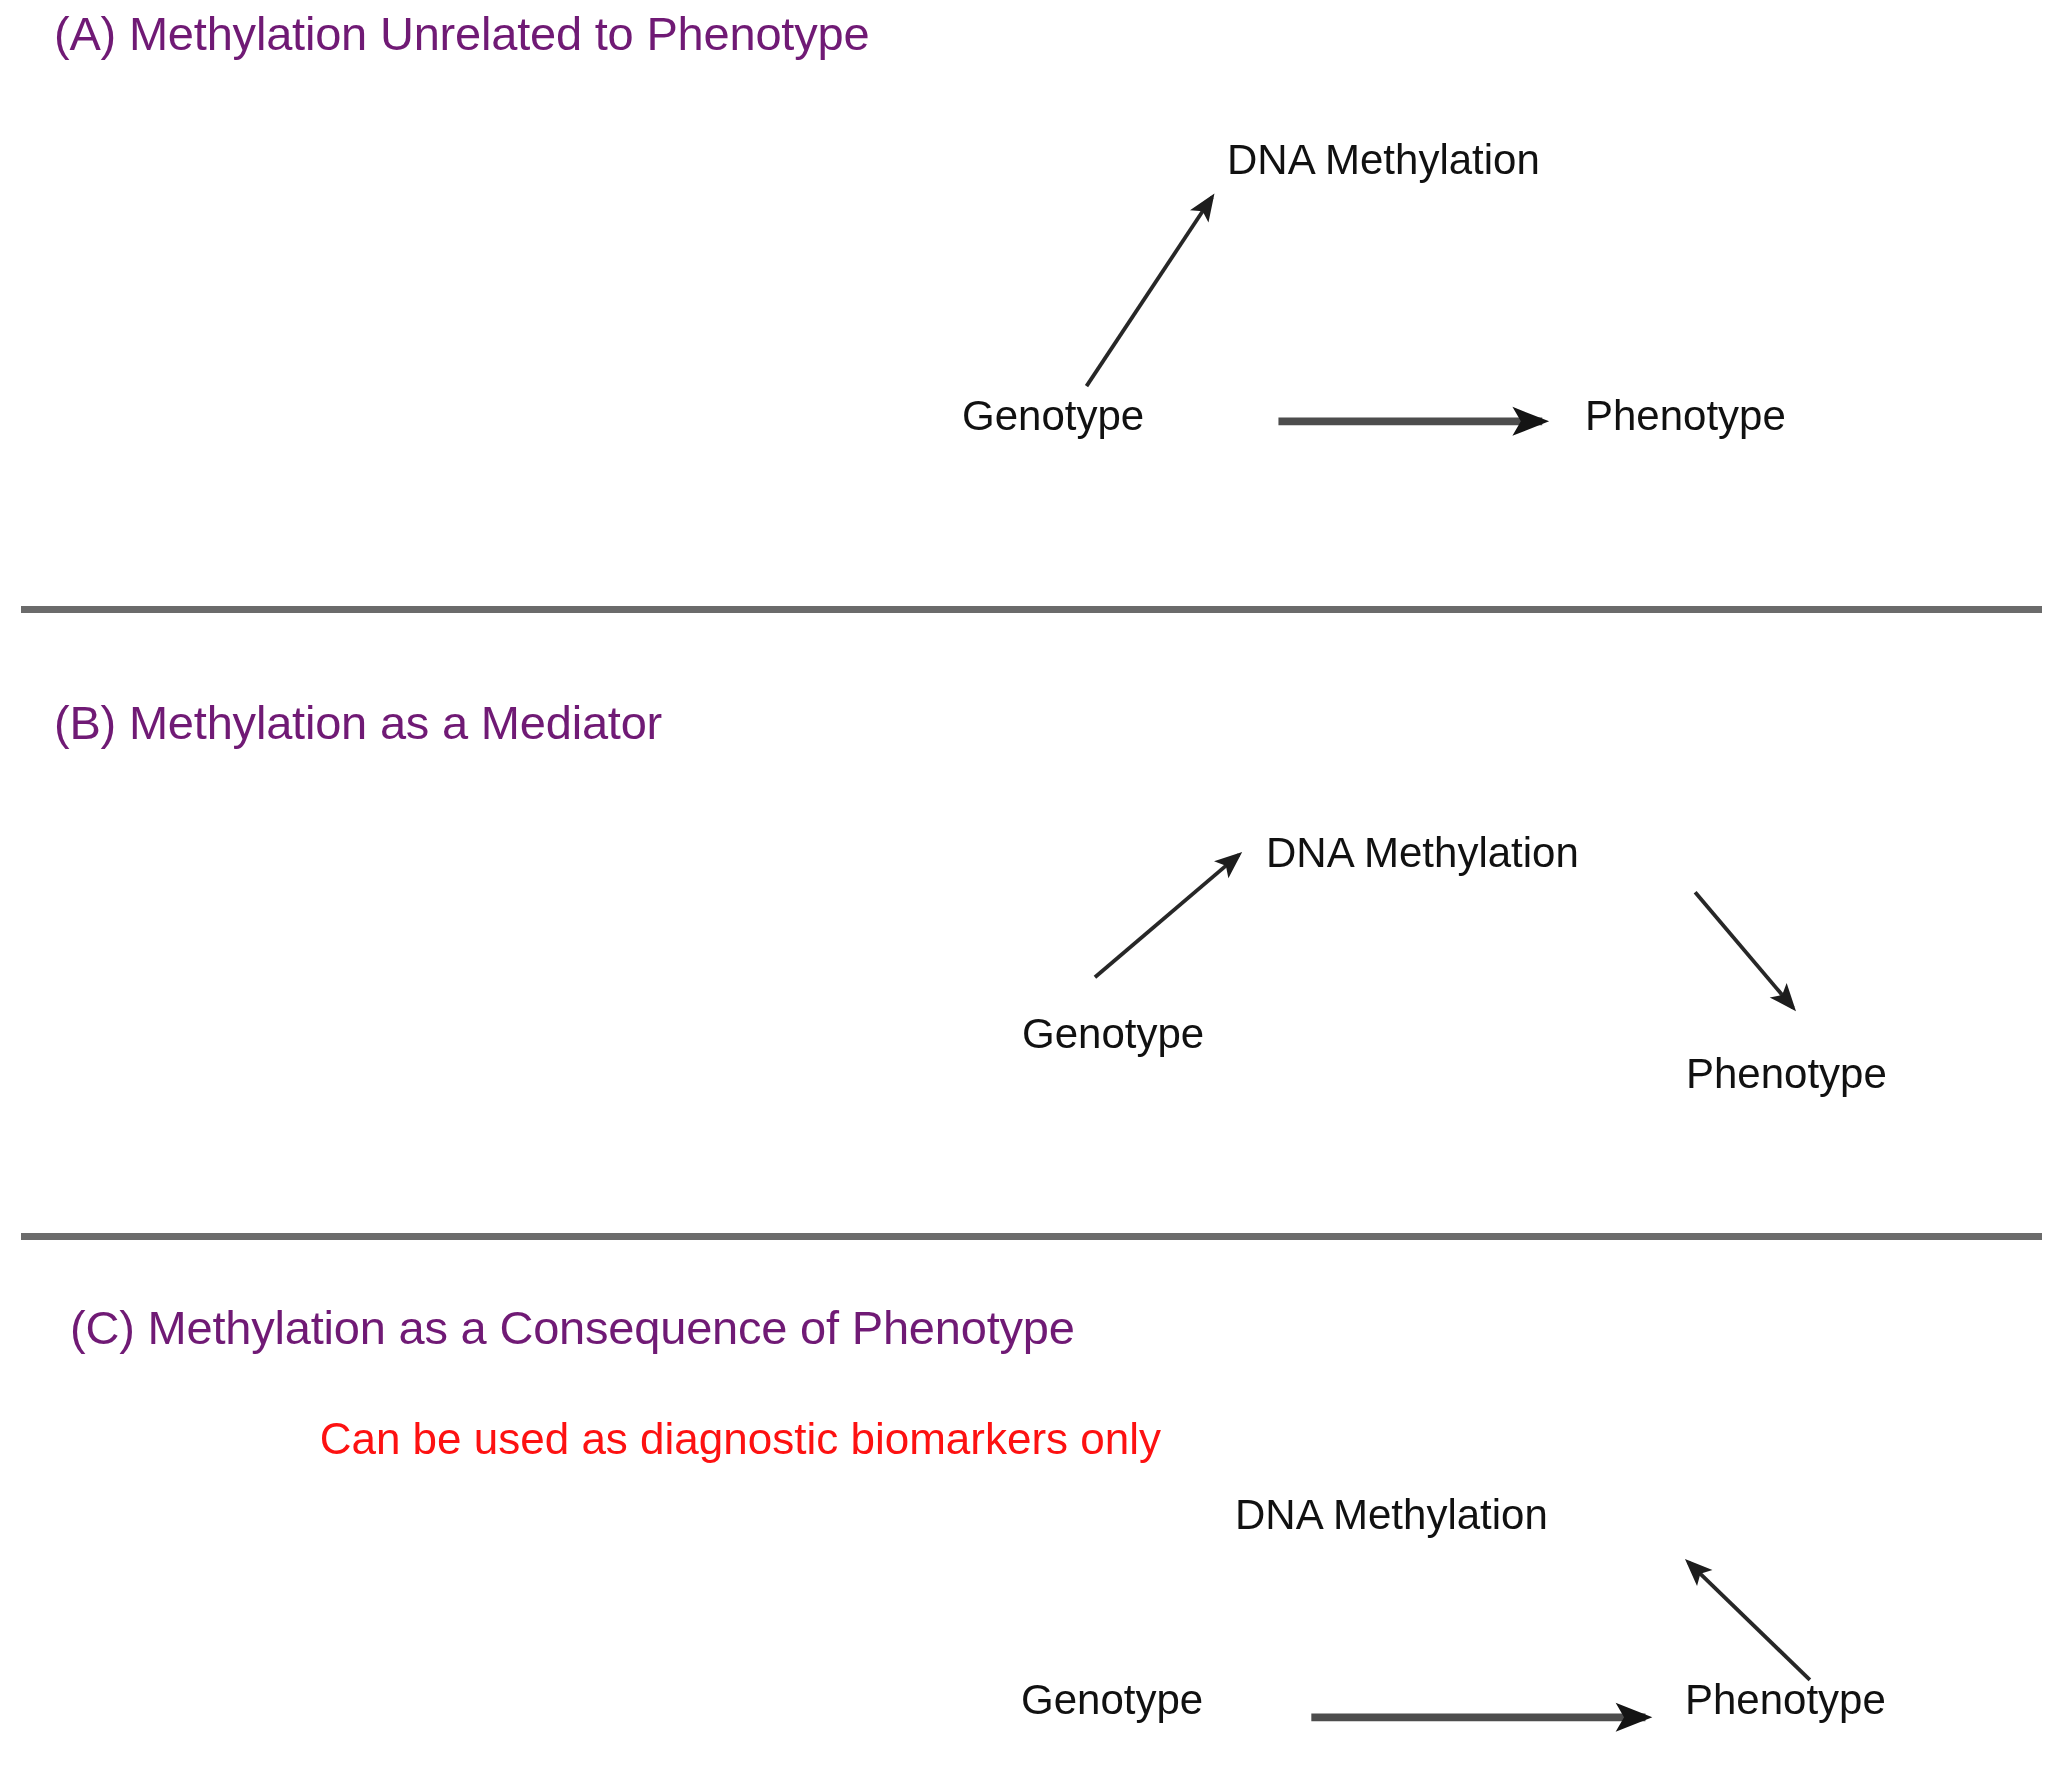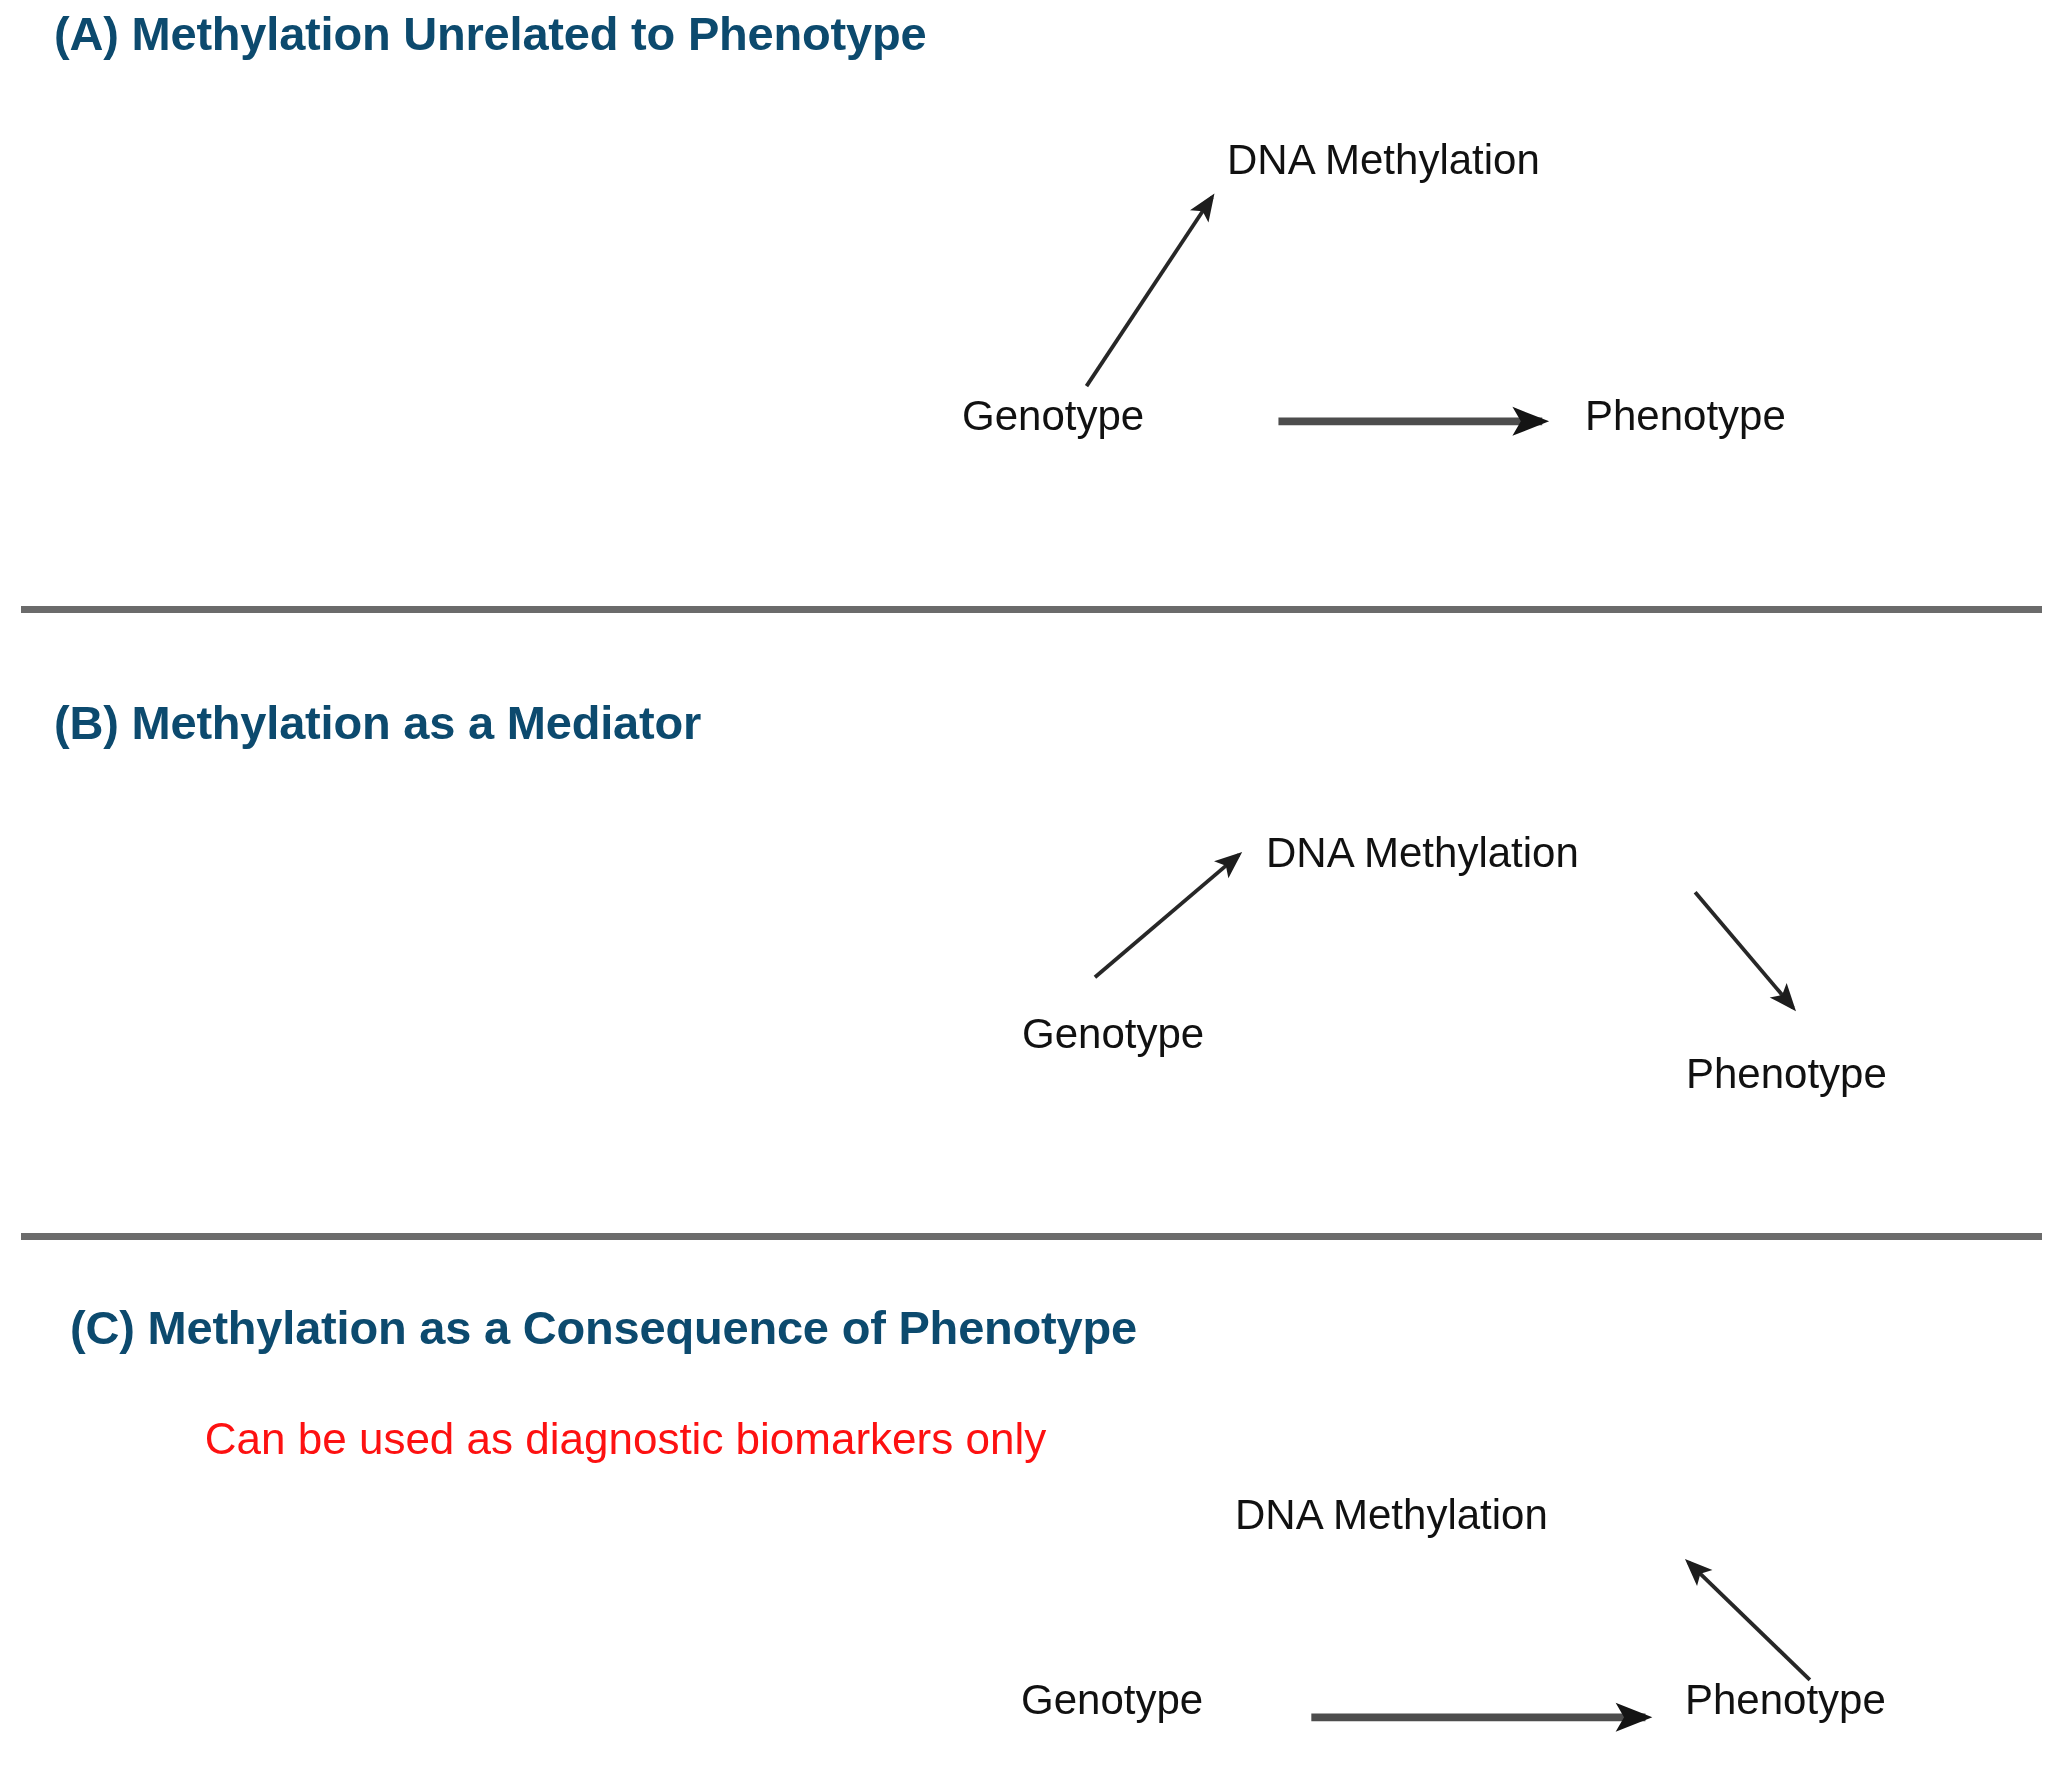--- a/index.html
+++ b/index.html
@@ -22,22 +22,22 @@
     width: 2066px;
   }
 
   #panel-a { top: 0;    height: 608px; }
   #panel-b { top: 628px; height: 627px; }
   #panel-c { top: 1235px; height: 542px; }
 
   .panel-title {
     position: absolute;
     font-size: 47px;
-    font-weight: bold;
-    color: #0c4a6e;
+    font-weight: normal;
+    color: #701a75;
     letter-spacing: -0.2px;
     white-space: nowrap;
   }
 
   .panel-note {
     position: absolute;
     font-size: 44px;
     color: #fd1111;
     text-align: center;
     line-height: 1.22;
@@ -95,21 +95,21 @@
   <div class="node-label" style="left:1022px; top:382px;">Genotype</div>
 
   <div class="node-label" style="left:1686px; top:422px;">Phenotype</div>
 </section>
 
 <div class="divider" id="divider-2"></div>
 
 <section class="panel" id="panel-c">
   <div class="panel-title" style="left:70px; top:65px;">(C) Methylation as a Consequence of Phenotype</div>
 
-  <div class="panel-note" style="left:90px; top:177px; width:1071px; text-align:center;">Can be used as diagnostic biomarkers only</div>
+  <div class="panel-note" style="left:90px; top:177px; width:1071px; text-align:right;">Can be used as diagnostic biomarkers only</div>
 
   <div class="node-label" style="left:1235px; top:256px;">DNA Methylation</div>
 
   <div class="node-label" style="left:1021px; top:441px;">Genotype</div>
 
   <div class="node-label" style="left:1685px; top:441px;">Phenotype</div>
 </section>
 
 <svg class="arrow-layer" viewBox="0 0 2702 2324" width="2066" height="1777">
   <defs>

